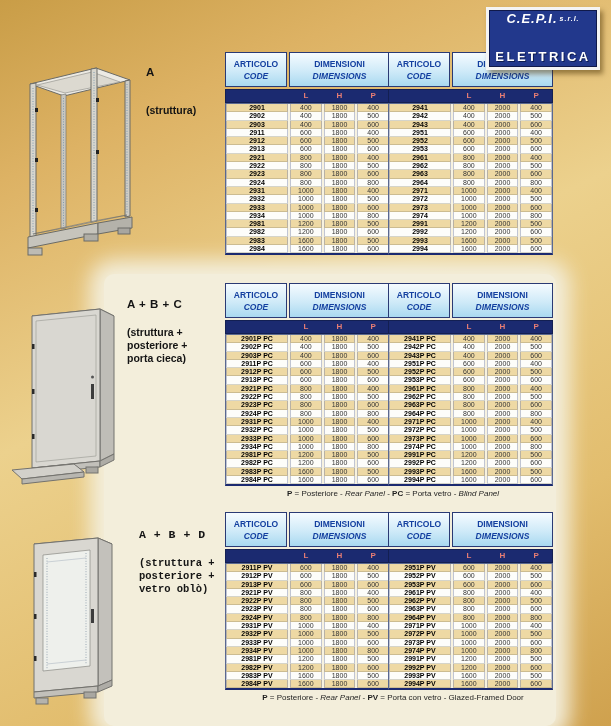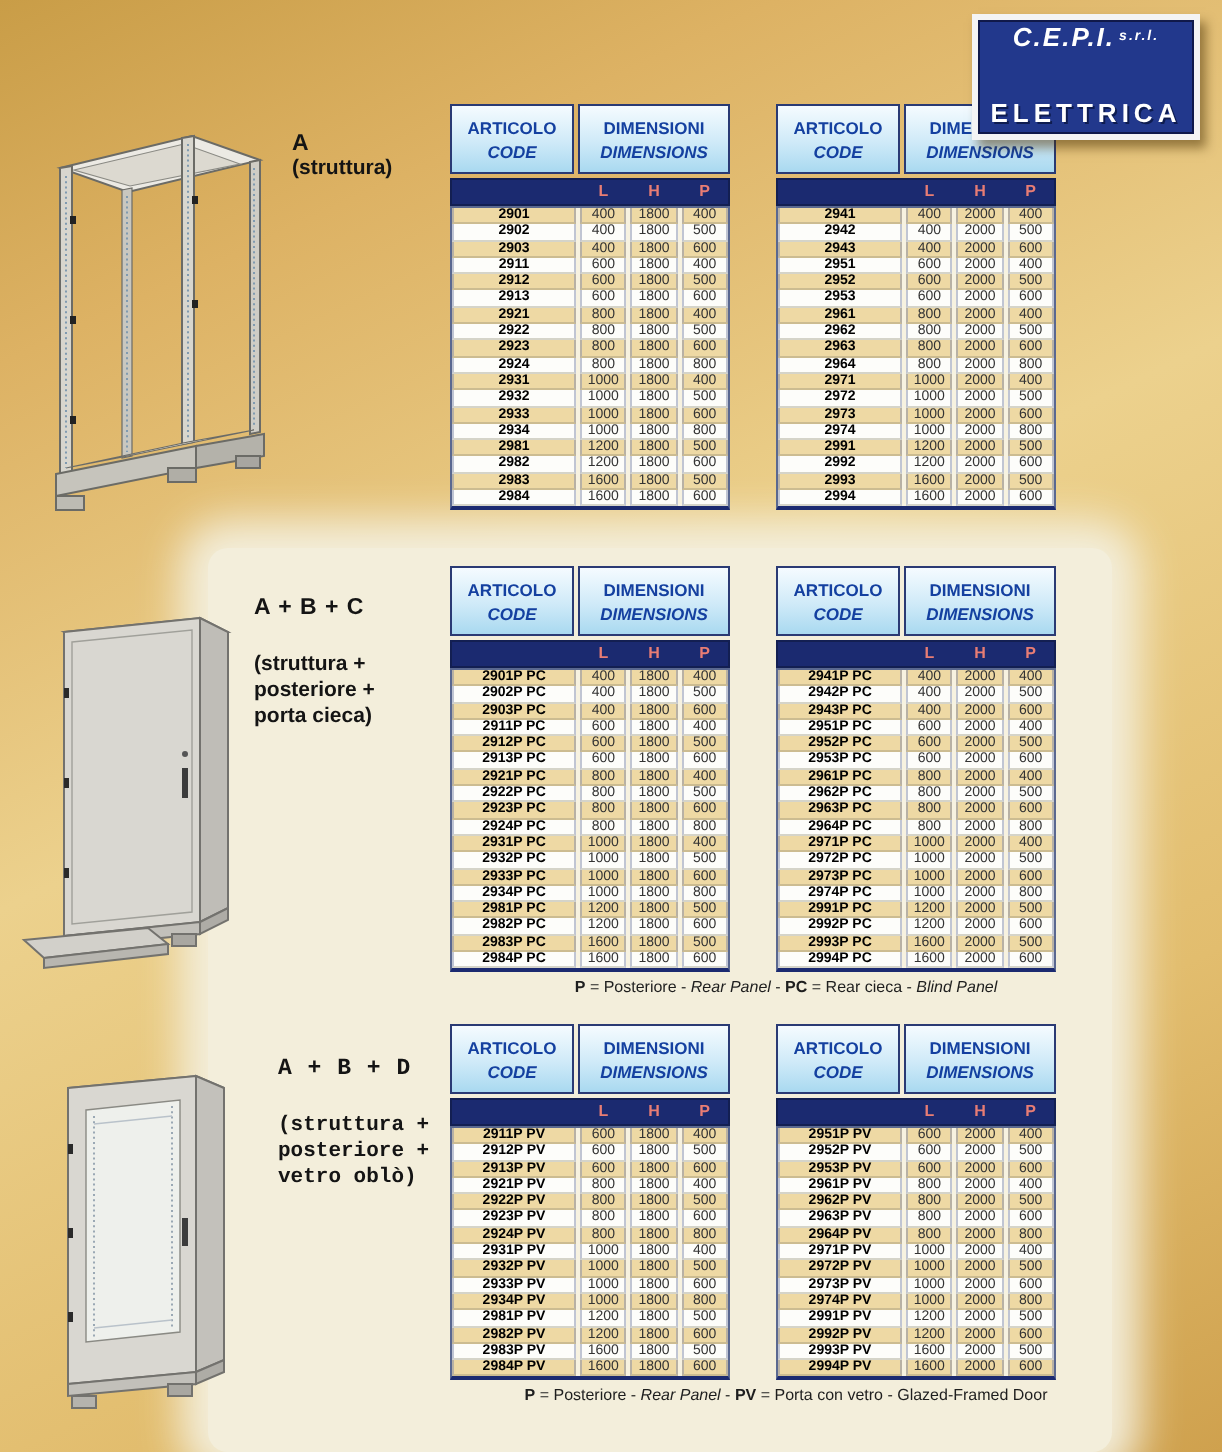--- a/index.html
+++ b/index.html
@@ -23,25 +23,25 @@
     box-shadow: 3px 4px 5px rgba(70,45,0,.5), inset 0 0 0 1px #10194a;
     text-align: center; padding: 2px 0 3px; z-index: 5;
   }
   .logo-line1 { color: #fff; font-weight: bold; font-style: italic; font-size: 13px; line-height: 13px; letter-spacing: 1px; }
   .logo-line1 .small { font-size: 7px; vertical-align: top; font-style: italic; margin-left: 2px; }
   .logo-line2 { color: #fff; font-weight: bold; font-size: 13px; line-height: 14px; letter-spacing: 2.5px; text-shadow: 1px 1px 0 #0e1c50; margin-top: 25px; }
   
   .sec-label { position: absolute; color: #141414; z-index: 3; }
   .sec-title { font-size: 11.5px; font-weight: bold; letter-spacing: .5px; }
   .sec-sub { font-size: 10.5px; font-weight: bold; line-height: 13px; }
-  #lbl1 { left: 146px; top: 66px; }  #lbl1 .sec-sub { }
+  #lbl1 { left: 146px; top: 66px; }  #lbl1 .sec-sub { margin-top: 26px; }
   #lbl2 { left: 127px; top: 298px; } #lbl2 .sec-sub { margin-top: 16px; }
   #lbl3 { left: 139px; top: 528px; font-family: Liberation Mono, monospace; } #lbl3 .sec-sub { margin-top: 16px; }
   
-  .dtable { position: absolute; width: 140px; z-index: 4; }
+  .dtable { position: absolute; width: 165px; z-index: 4; }
   #t1 { left: 225px; top: 52px; }  #t2 { left: 388px; top: 52px; }
   #t3 { left: 225px; top: 283px; } #t4 { left: 388px; top: 283px; }
   #t5 { left: 225px; top: 512px; } #t6 { left: 388px; top: 512px; }
   .dhead { display: grid; grid-template-columns: 62px 1fr; column-gap: 2px; }
   .th {
     border: 1px solid #2a3a74; color: #1440a0; text-align: center;
     font-size: 8.5px; font-weight: bold; line-height: 12px; padding: 5px 0 4px;
     background: linear-gradient(#f5fbff 0%, #cfeaf8 55%, #a9d9f0 100%);
   }
   .th .it { font-style: italic; }
@@ -716,14 +716,14 @@
       <div class="cell num r1">1600</div>
       <div class="cell num r1">2000</div>
       <div class="cell num r1">500</div>
       <div class="cell code r0">2994P PV</div>
       <div class="cell num r0">1600</div>
       <div class="cell num r0">2000</div>
       <div class="cell num r0">600</div>
     </div>
 </div>
 
-<div id="fn2" class="footnote"><span style="font-weight: bold;">P</span><span> = Posteriore - </span><span style="font-style: italic;">Rear Panel</span><span> - </span><span style="font-weight: bold; text-align: center;">PC</span><span> = Rear cieca - </span><span style="font-style: italic;">Blind Panel</span></div>
+<div id="fn2" class="footnote"><span style="font-weight: bold;">P</span><span> = Posteriore - </span><span style="font-style: italic;">Rear Panel</span><span> - </span><span style="font-weight: bold; text-align: center;">PC</span><span> = Porta vetro - </span><span style="font-style: italic;">Blind Panel</span></div>
 <div id="fn3" class="footnote"><span style="font-weight: bold;">P</span><span> = Posteriore - </span><span style="font-style: italic;">Rear Panel</span><span> - </span><span style="font-weight: bold;">PV</span><span> = Porta con vetro - </span><span style="">Glazed-Framed Door</span></div>
 
 </body></html>

